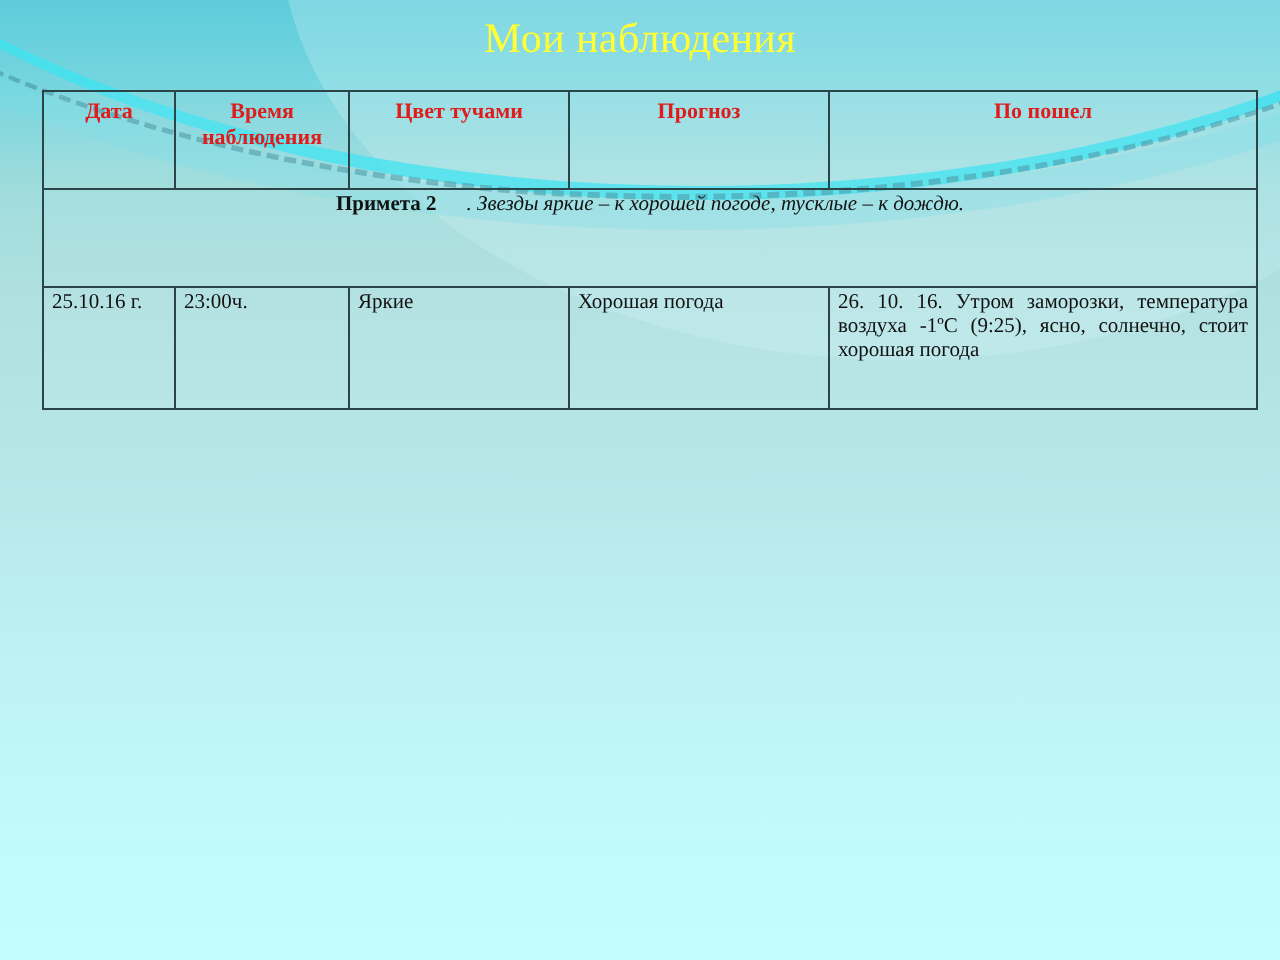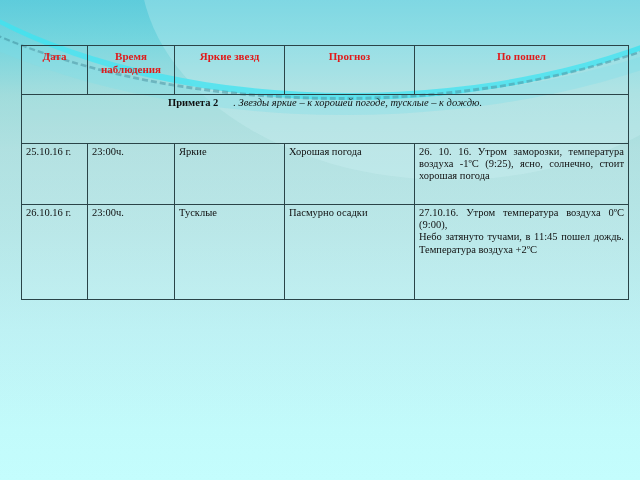--- a/index.html
+++ b/index.html
@@ -186,35 +186,36 @@
 <body>
 
 <div class="slide">
 
   <div class="sweep-pale"></div>
   <div class="wedge-right"></div>
   <div class="swoosh-soft"></div>
   <div class="swoosh-bright"></div>
   <div class="dots-arc"></div>
 
+  <div class="slide-title">Мои наблюдения</div>
 
   <div class="table-wrap">
     <table class="obs">
       <colgroup>
         <col class="col-date">
           <col class="col-time">
           <col class="col-color">
         <col class="col-fc">
           <col class="col-fact">
       </colgroup>
       <thead>
         <tr class="row-head">
           <th>Дата</th>
           <th>Время наблюдения</th>
-          <th>Яркие звезд</th>
+          <th>Цвет тучами</th>
           <th>Прогноз</th>
           <th>По пошел</th>
         </tr>
       </thead>
       <tbody>
         <tr class="row-omen">
           <td colspan="5">
             <span class="omen-strong">Примета 2</span><span class="omen-italic">. Звезды яркие – к хорошей погоде, тусклые – к дождю.</span>
           </td>
         </tr>
@@ -222,24 +223,17 @@
 
 
         <tr class="r3">
           <td class="cellpad">25.10.16 г.</td>
           <td class="cellpad">23:00ч.</td>
           <td class="cellpad">Яркие</td>
           <td class="cellpad">Хорошая погода</td>
           <td class="fact">26. 10. 16. Утром заморозки, температура воздуха -1ºC (9:25), ясно, солнечно, стоит хорошая погода</td>
         </tr>
 
-        <tr class="r4">
-          <td class="cellpad">26.10.16 г.</td>
-          <td class="cellpad">23:00ч.</td>
-          <td class="cellpad">Тусклые</td>
-          <td class="cellpad">Пасмурно осадки</td>
-          <td class="fact">27.10.16. Утром температура воздуха 0ºC (9:00),<br>Небо затянуто тучами, в 11:45 пошел дождь. Температура воздуха +2ºC</td>
-        </tr>
       </tbody>
     </table>
   </div>
 
 </div>
 
 </body></html>

